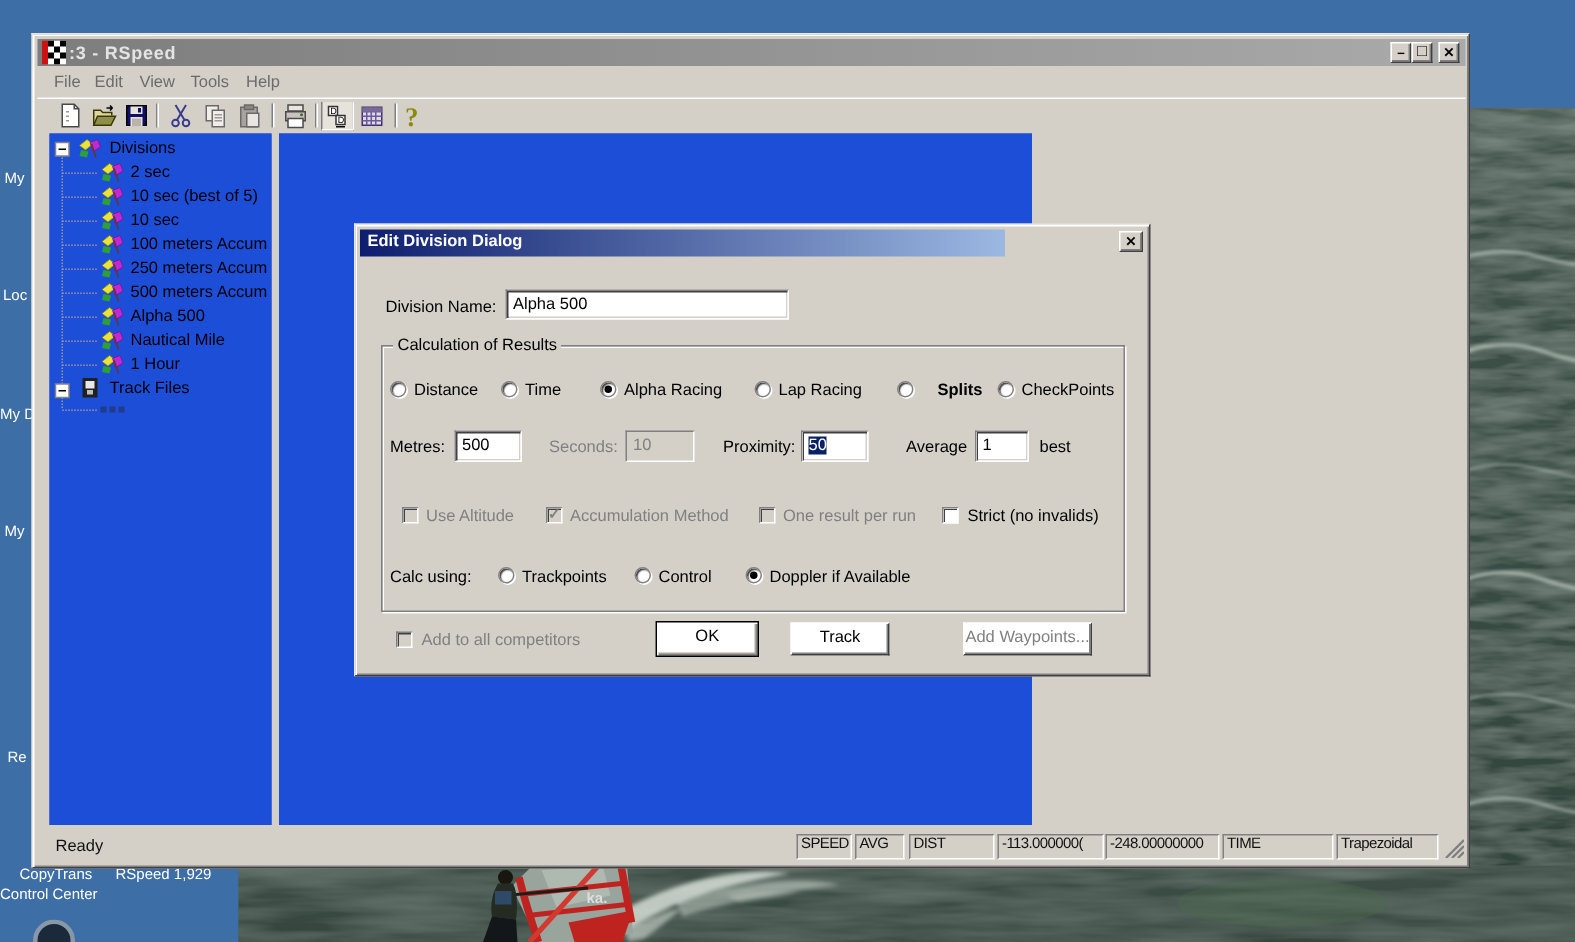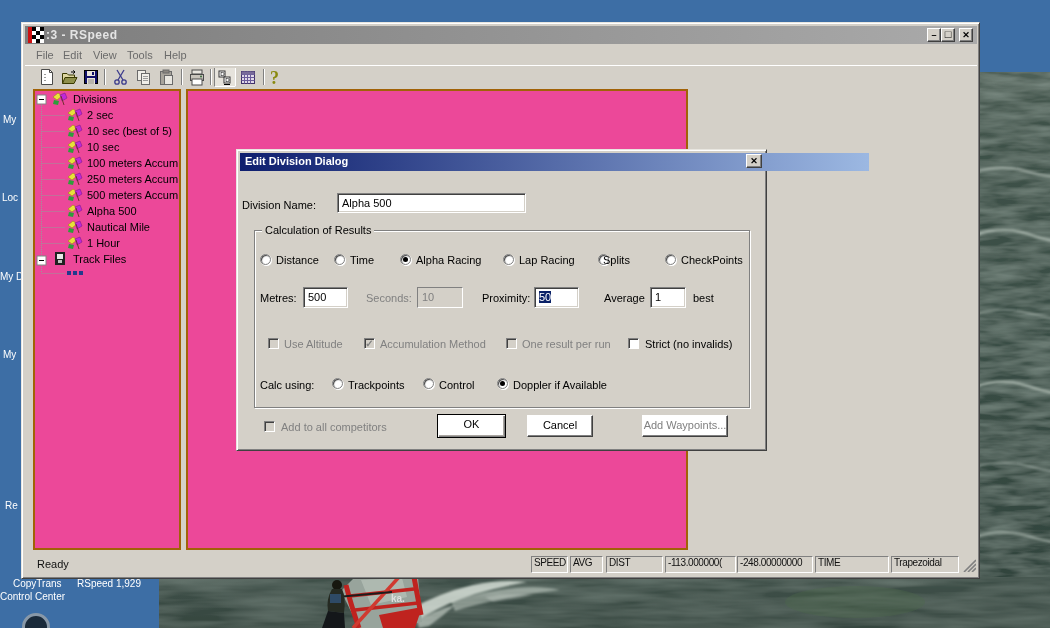--- a/index.html
+++ b/index.html
@@ -20,30 +20,30 @@
 #titletext { left:21px; top:2px; color:#e4e4e4; font-weight:bold; font-size:12px; letter-spacing:0.5px; }
 .capbtn { position:absolute; top:2px; width:14px; height:14px; background:#d4d0c8;
   border-top:1px solid #fff; border-left:1px solid #fff;
   border-right:1px solid #404040; border-bottom:1px solid #404040;
   box-shadow: inset -1px -1px 0 #808080;
   font-size:9px; text-align:center; line-height:12px; color:#000; font-weight:bold; }
 #menubar { left:3px; top:21px; width:952px; height:21px; color:#6b6b6b; font-size:11px; }
 #menubar span { position:absolute; top:5px; }
 #toolbar { left:3px; top:42px; width:952px; height:24px; border-top:1px solid #fff; }
 
-.pane { position:absolute; background:#ec4899; border:2px solid #a16207; }
+.pane { position:absolute; background:#1d4ed8; border:2px solid #1d4ed8; }
 #statusbar { left:3px; top:530px; width:952px; height:24px; font-size:11px; color:#111; }
 .scell { position:absolute; top:3px; height:17px; border:1px solid; border-color:#808080 #fff #fff #808080; padding:0 0 0 2px; overflow:hidden; white-space:nowrap; font-size:10px; letter-spacing:-0.4px; }
 
 #dlg { left:236px; top:149px; width:531px; height:302px; background:#d4d0c8;
   border-top:1px solid #e8e6e0; border-left:1px solid #e8e6e0;
   border-right:1px solid #404040; border-bottom:1px solid #404040;
   box-shadow: inset 1px 1px 0 #fff, inset -1px -1px 0 #808080;
   font-size:11px; }
-#dlgtitle { left:3px; top:3px; width:629px; height:18px;
+#dlgtitle { left:3px; top:3px; width:430px; height:18px;
   background:linear-gradient(to right,#0e1e6e,#9cb8e2); color:#fff; font-weight:bold; font-size:11px; }
 .edit { position:absolute; background:#fff; border:1px solid;
   border-color:#808080 #fff #fff #808080;
   box-shadow: inset 1px 1px 0 #404040, inset -1px -1px 0 #d4d0c8;
   font-size:11px; padding:3px 0 0 4px; }
 .radio { position:absolute; width:11px; height:11px; border-radius:50%;
   background:#fff; border:1px solid #808080;
   box-shadow: inset 1px 1px 1px #404040, 1px 1px 0 #fff; }
 .radio.sel::after { content:""; position:absolute; left:2px; top:2px; width:5px; height:5px; border-radius:50%; background:#000; }
 .chk { position:absolute; width:11px; height:11px; background:#fff; border:1px solid;
@@ -369,36 +369,36 @@
       </g>
     </svg>
   </div>
 </div>
 
 <div id="dlg" class="abs">
   <div id="dlgtitle" class="abs">
     <span class="abs" style="left:5px; top:2px;">Edit Division Dialog</span>
     <div class="capbtn" style="left:506px; top:1px; width:16px; height:14px;">✕</div>
   </div>
-  <span class="lbl" style="left:5px; top:49px;">Division Name:</span>
+  <span class="lbl" style="left:20px; top:49px;">Division Name:</span>
   <div class="edit" style="left:100px; top:43px; width:189px; height:20px;">Alpha 500</div>
 
   <fieldset class="abs" style="left:17px; top:80px; width:496px; height:178px; border:1px solid #808080; box-shadow:1px 1px 0 #fff, inset 1px 1px 0 #fff;"></fieldset>
   <span class="lbl" style="left:25px; top:74px; background:#d4d0c8; padding:0 3px;">Calculation of Results</span>
 
   <div class="radio" style="left:23px; top:104px;"></div>
     <span class="lbl" style="left:39px; top:104px;">Distance</span>
   <div class="radio" style="left:97px; top:104px;"></div>
     <span class="lbl" style="left:113px; top:104px;">Time</span>
   <div class="radio sel" style="left:163px; top:104px;"></div>
     <span class="lbl" style="left:179px; top:104px;">Alpha Racing</span>
   <div class="radio" style="left:266px; top:104px;"></div>
     <span class="lbl" style="left:282px; top:104px;">Lap Racing</span>
   <div class="radio" style="left:361px; top:104px;"></div>
-    <span class="lbl" style="left:366px; top:104px;">Splits</span>
+    <span class="lbl" style="left:388px; top:104px;font-weight:bold;">Splits</span>
   <div class="radio" style="left:428px; top:104px;"></div>
     <span class="lbl" style="left:444px; top:104px;">CheckPoints</span>
 
   <span class="lbl" style="left:23px; top:142px;">Metres:</span>
   <div class="edit" style="left:66px; top:137px; width:45px; height:21px;">500</div>
   <span class="lbl dis" style="left:129px; top:142px;">Seconds:</span>
   <div class="edit dis" style="left:180px; top:137px; width:46px; height:21px; background:#d4d0c8; box-shadow:none;">10</div>
   <span class="lbl" style="left:245px; top:142px;">Proximity:</span>
   <div class="edit" style="left:297px; top:137px; width:45px; height:21px;"><span style="background:#0a2167;color:#fff;">50</span></div>
   <span class="lbl" style="left:367px; top:142px;">Average</span>
@@ -418,15 +418,15 @@
   <div class="radio" style="left:95px; top:228px;"></div>
     <span class="lbl" style="left:111px; top:229px;">Trackpoints</span>
   <div class="radio" style="left:186px; top:228px;"></div>
     <span class="lbl" style="left:202px; top:229px;">Control</span>
   <div class="radio sel" style="left:260px; top:228px;"></div>
     <span class="lbl" style="left:276px; top:229px;">Doppler if Available</span>
 
   <div class="chk dis" style="left:27px; top:271px;"></div>
     <span class="lbl dis" style="left:44px; top:271px;">Add to all competitors</span>
   <div class="btn" style="left:200px; top:264px; width:69px; height:24px; border:1px solid #000; box-shadow: inset 1px 1px 0 #fff, inset -1px -1px 0 #808080, inset -2px -2px 0 #a9a5a0;">OK</div>
-  <div class="btn" style="left:290px; top:265px; width:66px; height:22px;">Cancel</div>
+  <div class="btn" style="left:290px; top:265px; width:66px; height:22px;">Track</div>
   <div class="btn dis" style="left:405px; top:265px; width:86px; height:22px; color:#808080;">Add Waypoints...</div>
 </div>
 
 </body></html>

